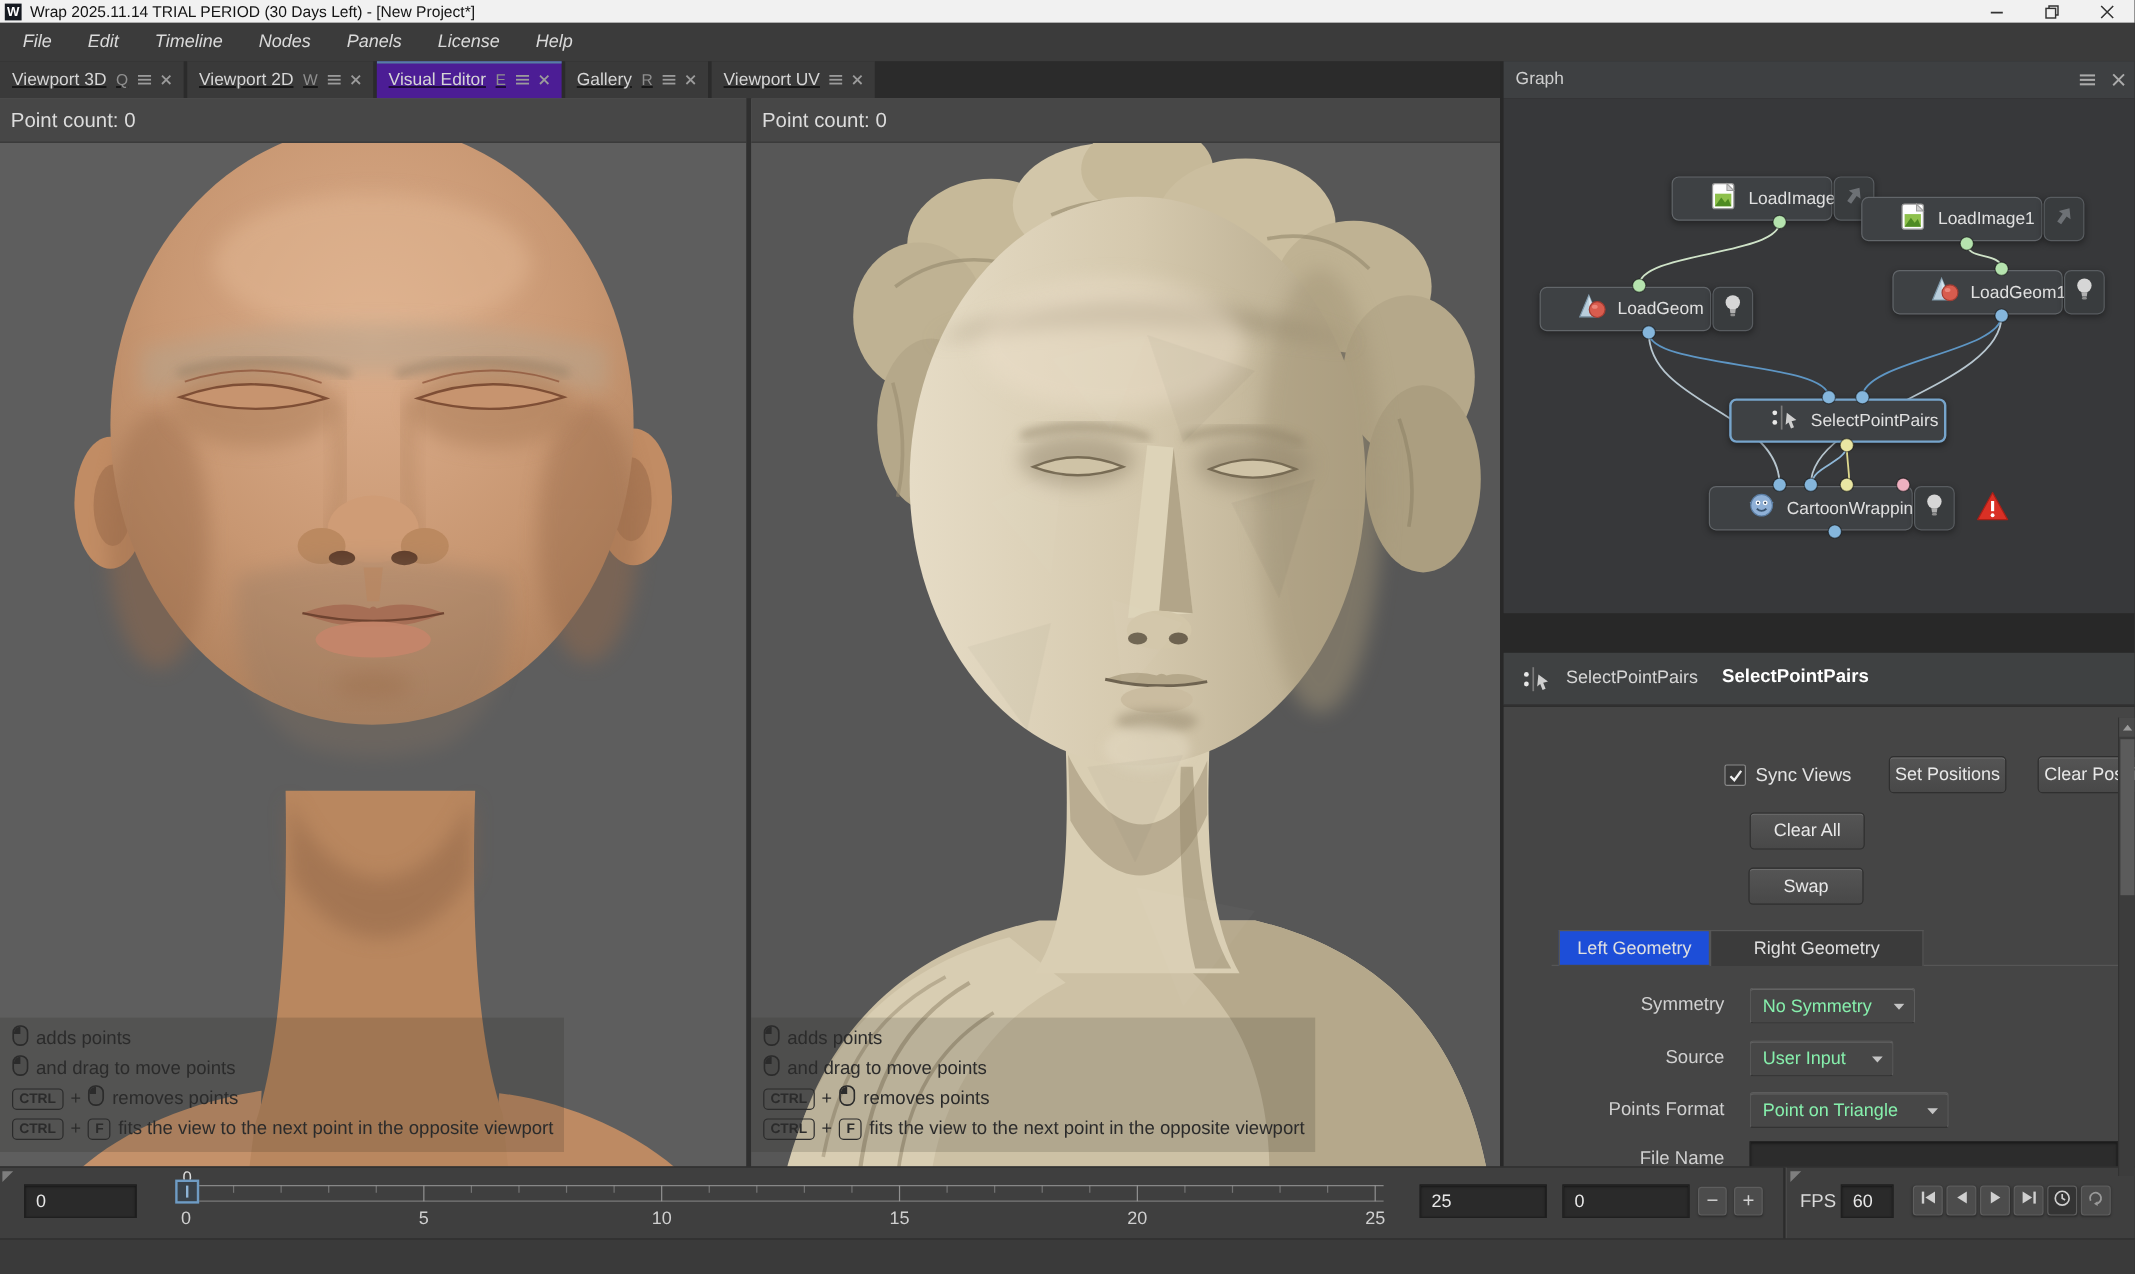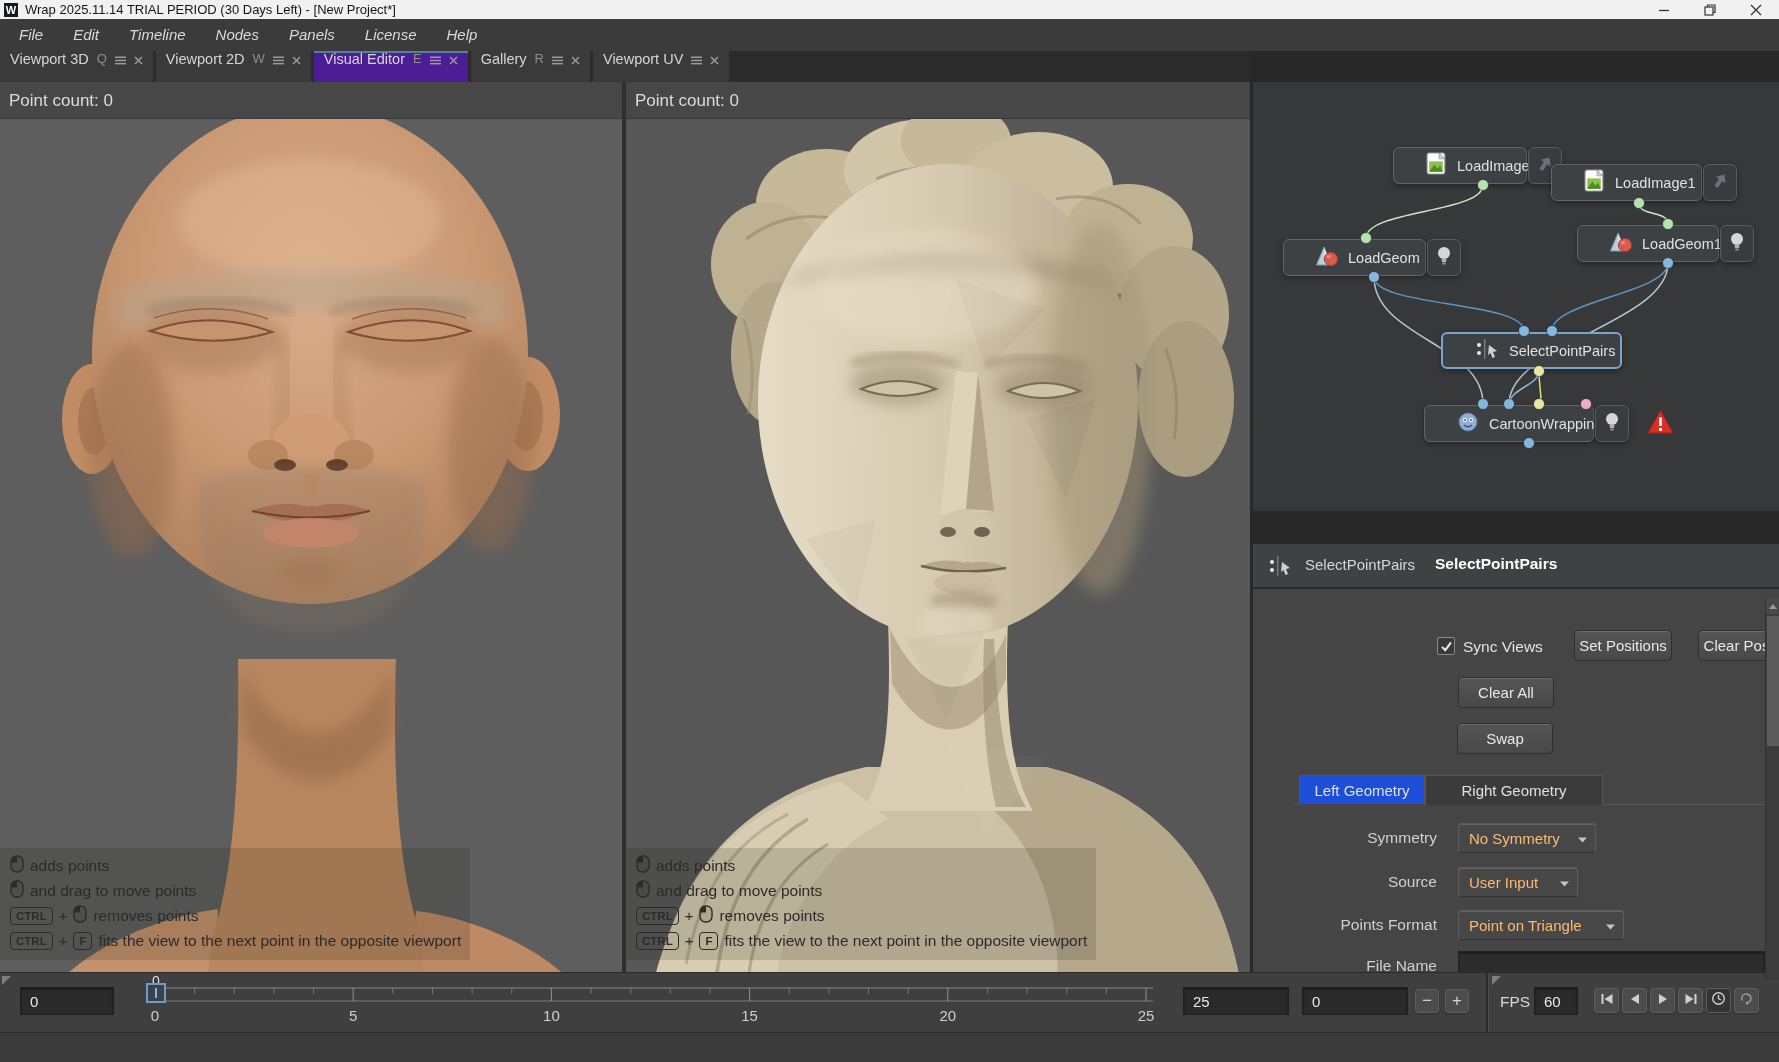--- a/index.html
+++ b/index.html
@@ -18,21 +18,21 @@
   .win-btn { width:46px; height:19px; display:flex; align-items:center; justify-content:center; }
 
   
   .menubar { position:absolute; left:0; top:19px; width:1779px; height:32px; background:#3b3b3b;
              display:flex; align-items:center; padding-left:4px;font-style:italic; }
   .menu-item { color:#dadada; font-size:15px; padding:0 15px; line-height:32px; }
 
   
   .tabbar { position:absolute; left:0; top:51px; width:1250px; height:31px; background:#2b2b2b;
             display:flex; gap:3px; }
-  .tab { height:31px; background:#3a3a3a; display:flex; align-items:flex-start; padding:0 10px; gap:8px; }
+  .tab { height:31px; background:#3a3a3a; display:flex; align-items:center; padding:0 10px; gap:8px;text-decoration:underline; }
   .tab.active { background:#4c1d95; box-shadow:inset 0 2px 0 #567ea4; }
   .tab-label { color:#d6d6d6; font-size:14.5px; }
   .tab-key { color:#8f8f8f; font-size:13px; }
 
   
   .vp { position:absolute; top:82px; height:898px; overflow:hidden; }
   .vp-left { left:0; width:622px; background:#5e5e5e; }
   .vp-div  { left:622px; top:82px; width:4px; height:898px; background:#2f2f2f; position:absolute; }
   .vp-right { left:626px; width:627px; background:#575757; }
   .pointbar { position:absolute; left:0; top:0; width:100%; height:37px; background:#474747;
@@ -73,21 +73,21 @@
                 overflow:hidden; }
   .btn { position:absolute; background:linear-gradient(#555,#484848); border:1px solid #2f2f2f;
          box-shadow:inset 0 1px 0 #6c6c6c; border-radius:4px; color:#e8e8e8; font-size:15px;
          display:flex; align-items:center; justify-content:center; white-space:nowrap; }
   .checkbox { position:absolute; width:18px; height:18px; background:#3a3a3a; border:1px solid #8a8a8a;
               border-radius:2px; display:flex; align-items:center; justify-content:center; }
   .flabel { position:absolute; color:#d0d0d0; font-size:15.5px; text-align:right; width:170px; left:14px; }
   .dd { position:absolute; height:30px; background:#474747; border:1px solid #5c5c5c;
         border-bottom-color:#333; border-radius:3px; box-shadow:inset 0 1px 0 #636363;
         display:flex; align-items:center; }
-  .dd-val { color:#fdba74; font-size:15px; margin-left:10px; flex:1; white-space:nowrap; }
+  .dd-val { color:#86efac; font-size:15px; margin-left:10px; flex:1; white-space:nowrap; }
   .dd-arrow { margin-right:8px; }
   .geo-tab { position:absolute; height:30px; top:186px; border:1px solid #565656; border-bottom:none;
              color:#e0e0e0; font-size:15px; display:flex; align-items:center; justify-content:center; }
   .tabs-base { position:absolute; left:40px; top:215px; width:472px; height:1px; background:#565656; }
   .txtfield { position:absolute; background:#2c2c2c; border:1px solid #222;
               box-shadow:inset 0 1px 2px rgba(0,0,0,.5); color:#e6e6e6; font-size:15px; padding-left:8px;
               font-family:"Liberation Sans", sans-serif; }
   .scrollbar { position:absolute; left:512px; top:9px; width:14px; height:382px; background:#3c3c3c;
                border-left:1px solid #323232; z-index:5; }
   .sb-up { position:absolute; left:0; top:0; width:14px; height:16px; background:#4a4a4a;
@@ -397,20 +397,33 @@
           <span class="keycap">CTRL</span>
           <span class="plus">+</span>
           <span class="keycap">F</span>
           <span>fits the view to the next point in the opposite viewport</span>
         </div>
       </div>
   </div>
 
   <div class="rpanel">
     <div class="rpanel-inner">
+      <div class="phead" style="top:0">
+        <span class="ptitle">Graph</span>
+        <span class="phead-icons">
+          <span><svg width="13" height="11" viewBox="0 0 13 11">
+                <rect y="1" width="13" height="1.7" fill="#ababab"></rect>
+                <rect y="4.7" width="13" height="1.7" fill="#ababab"></rect>
+                <rect y="8.4" width="13" height="1.7" fill="#ababab"></rect>
+              </svg></span>
+          <span><svg width="11" height="11" viewBox="0 0 11 11">
+                <path d="M1 1 L10 10 M10 1 L1 10" stroke="#ababab" stroke-width="1.6"></path>
+              </svg></span>
+        </span>
+      </div>
       <div class="graph-canvas" id="graph-canvas">
           <svg class="abs" style="left:0;top:0" width="526" height="429">
             <path d="M 230 103 C 230 131, 113 128, 113 156" fill="none" stroke="#cfe3c8" stroke-width="1.5"></path>
             <path d="M 386 121 C 386 135, 415 128, 415 142" fill="none" stroke="#cfe3c8" stroke-width="1.5"></path>
             <path d="M 121 195 C 121 225, 271 219, 271 249" fill="none" stroke="#5e96c4" stroke-width="1.5"></path>
             <path d="M 415 181 C 415 211, 299 219, 299 249" fill="none" stroke="#5e96c4" stroke-width="1.5"></path>
             <path d="M 121 195 C 121 255, 230 262, 230 322" fill="none" stroke="#b7c6cf" stroke-width="1.5"></path>
             <path d="M 415 181 C 415 241, 256 262, 256 322" fill="none" stroke="#b7c6cf" stroke-width="1.5"></path>
             <path d="M 286 289 C 286 303, 257 307, 257 321" fill="none" stroke="#8fb8d8" stroke-width="1.5"></path>
             <path d="M 286 289 C 286 303, 288 307, 288 321" fill="none" stroke="#ded98e" stroke-width="1.5"></path>

